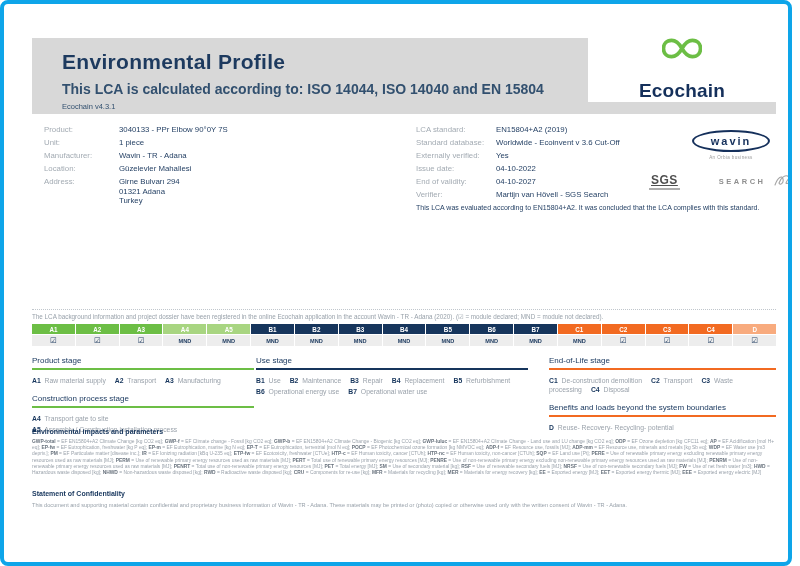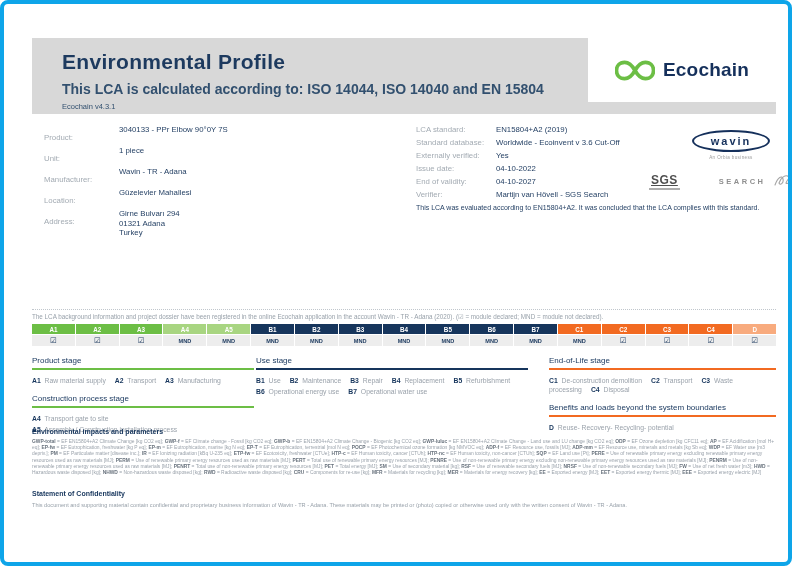--- a/index.html
+++ b/index.html
@@ -8,29 +8,29 @@
   .page { position:relative; width:792px; height:566px; background:#fff;
           border:4px solid #0ea5e9; border-radius:8px; overflow:hidden; }
 
   
   .banner { position:absolute; left:28px; top:34px; width:744px; height:76px; background:#d8d8d8; }
   .banner-text { position:absolute; left:30px; top:12px; }
   .title { font-size:21px; font-weight:700; color:#1d3a5f; letter-spacing:.3px; }
   .subtitle { font-size:14px; color:#32506f; margin-top:7px; font-weight:600; }
   .version { font-size:7.5px; color:#32506f; margin-top:5px; }
   .logo-panel { position:absolute; top:0; right:0; width:188px; height:64px; background:#ffffff;
-                display:flex; align-items:center; justify-content:center; gap:8px; }
+                display:flex; align-items:center; justify-content:space-between; gap:8px;flex-direction:column; }
   .eco-name { font-size:19px; font-weight:700; color:#15305b; letter-spacing:.2px; }
 
   
   .fields { position:absolute; font-size:7.8px; }
   #product-fields { left:40px; top:121px; width:330px; }
   #lca-fields { left:412px; top:121px; width:300px; }
   .field-row { display:flex; margin-bottom:3.5px; line-height:9.5px; }
-  #product-fields .f-label { width:75px;margin-top:8px; }
+  #product-fields .f-label { width:75px; }
   #lca-fields .f-label { width:80px; }
   .f-label { color:#a3abb3; flex:none; }
   .f-value { color:#1d3a5f; font-weight:400; white-space:pre-line; }
 
   .eval-note { position:absolute; left:412px; top:199px; width:364px; font-size:7px;
                color:#1d3a5f; line-height:9px; }
 
   
   .wavin { position:absolute; left:688px; top:126px; width:78px; text-align:center; }
   .wavin-oval { width:78px; height:22px; border:2.5px solid #15305b; border-radius:50%;

